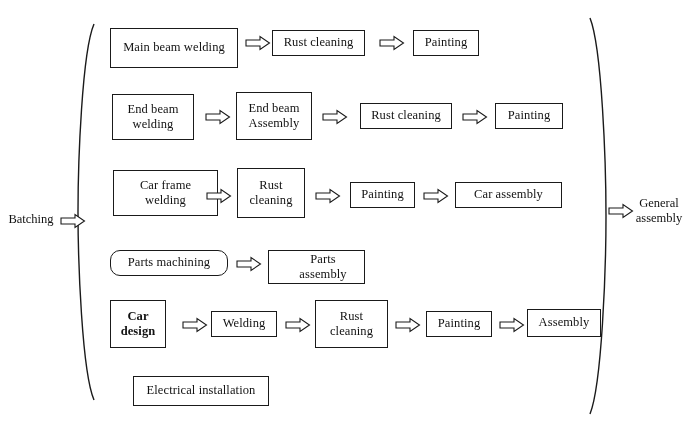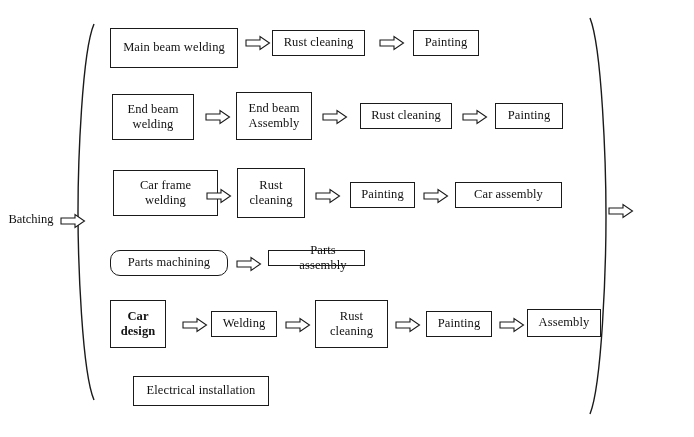--- a/index.html
+++ b/index.html
@@ -64,20 +64,22 @@
   </div>
 
   <div class="bracket" id="right-bracket" style="left: 588px; top: 16px; width: 22px; height: 400px;">
     <svg viewBox="0 0 22 400" preserveAspectRatio="none" aria-hidden="true">
       <path d="M2 2 C 14 32, 18 148, 18 200 C 18 252, 14 368, 2 398" fill="none" stroke="#1a1a1a" stroke-width="1.4"></path>
     </svg>
   </div>
 
   <div class="plain-label" id="start-label" style="left:5px; top:212px; width:52px;">Batching</div>
 
+  <div class="plain-label" id="end-label" style="left:628px; top:196px; width:62px;">General
+assembly</div>
 
   <div id="nodes-layer">
       <div class="node" style="left: 110px; top: 28px; width: 128px; height: 40px;">Main beam welding</div>
       <div class="node" style="left: 272px; top: 30px; width: 93px; height: 26px;">Rust cleaning</div>
       <div class="node" style="left: 413px; top: 30px; width: 66px; height: 26px;">Painting</div>
       <div class="arrow" style="left: 245px; top: 35px;">
         <svg viewBox="0 0 26 16" aria-hidden="true">
           <path d="M1 5 L15 5 L15 1.5 L24.5 8 L15 14.5 L15 11 L1 11 Z" fill="#ffffff" stroke="#1a1a1a" stroke-width="1.1" stroke-linejoin="miter"></path>
         </svg>
       </div>
@@ -122,21 +124,21 @@
         <svg viewBox="0 0 26 16" aria-hidden="true">
           <path d="M1 5 L15 5 L15 1.5 L24.5 8 L15 14.5 L15 11 L1 11 Z" fill="#ffffff" stroke="#1a1a1a" stroke-width="1.1" stroke-linejoin="miter"></path>
         </svg>
       </div>
       <div class="arrow" style="left: 423px; top: 188px;">
         <svg viewBox="0 0 26 16" aria-hidden="true">
           <path d="M1 5 L15 5 L15 1.5 L24.5 8 L15 14.5 L15 11 L1 11 Z" fill="#ffffff" stroke="#1a1a1a" stroke-width="1.1" stroke-linejoin="miter"></path>
         </svg>
       </div>
       <div class="node" style="left: 110px; top: 250px; width: 118px; height: 26px; border-radius: 10px;">Parts machining</div>
-      <div class="node" style="left: 268px; top: 250px; width: 97px; height: 16px; padding-left: 16px;">Parts assembly</div>
+      <div class="node" style="left: 268px; top: 250px; width: 97px; height: 34px; padding-left: 16px;">Parts assembly</div>
       <div class="arrow" style="left: 236px; top: 256px;">
         <svg viewBox="0 0 26 16" aria-hidden="true">
           <path d="M1 5 L15 5 L15 1.5 L24.5 8 L15 14.5 L15 11 L1 11 Z" fill="#ffffff" stroke="#1a1a1a" stroke-width="1.1" stroke-linejoin="miter"></path>
         </svg>
       </div>
       <div class="node" style="left: 110px; top: 300px; width: 56px; height: 48px; font-weight: bold;">Car
 design</div>
       <div class="node" style="left: 211px; top: 311px; width: 66px; height: 26px;">Welding</div>
       <div class="node" style="left: 315px; top: 300px; width: 73px; height: 48px;">Rust
 cleaning</div>

